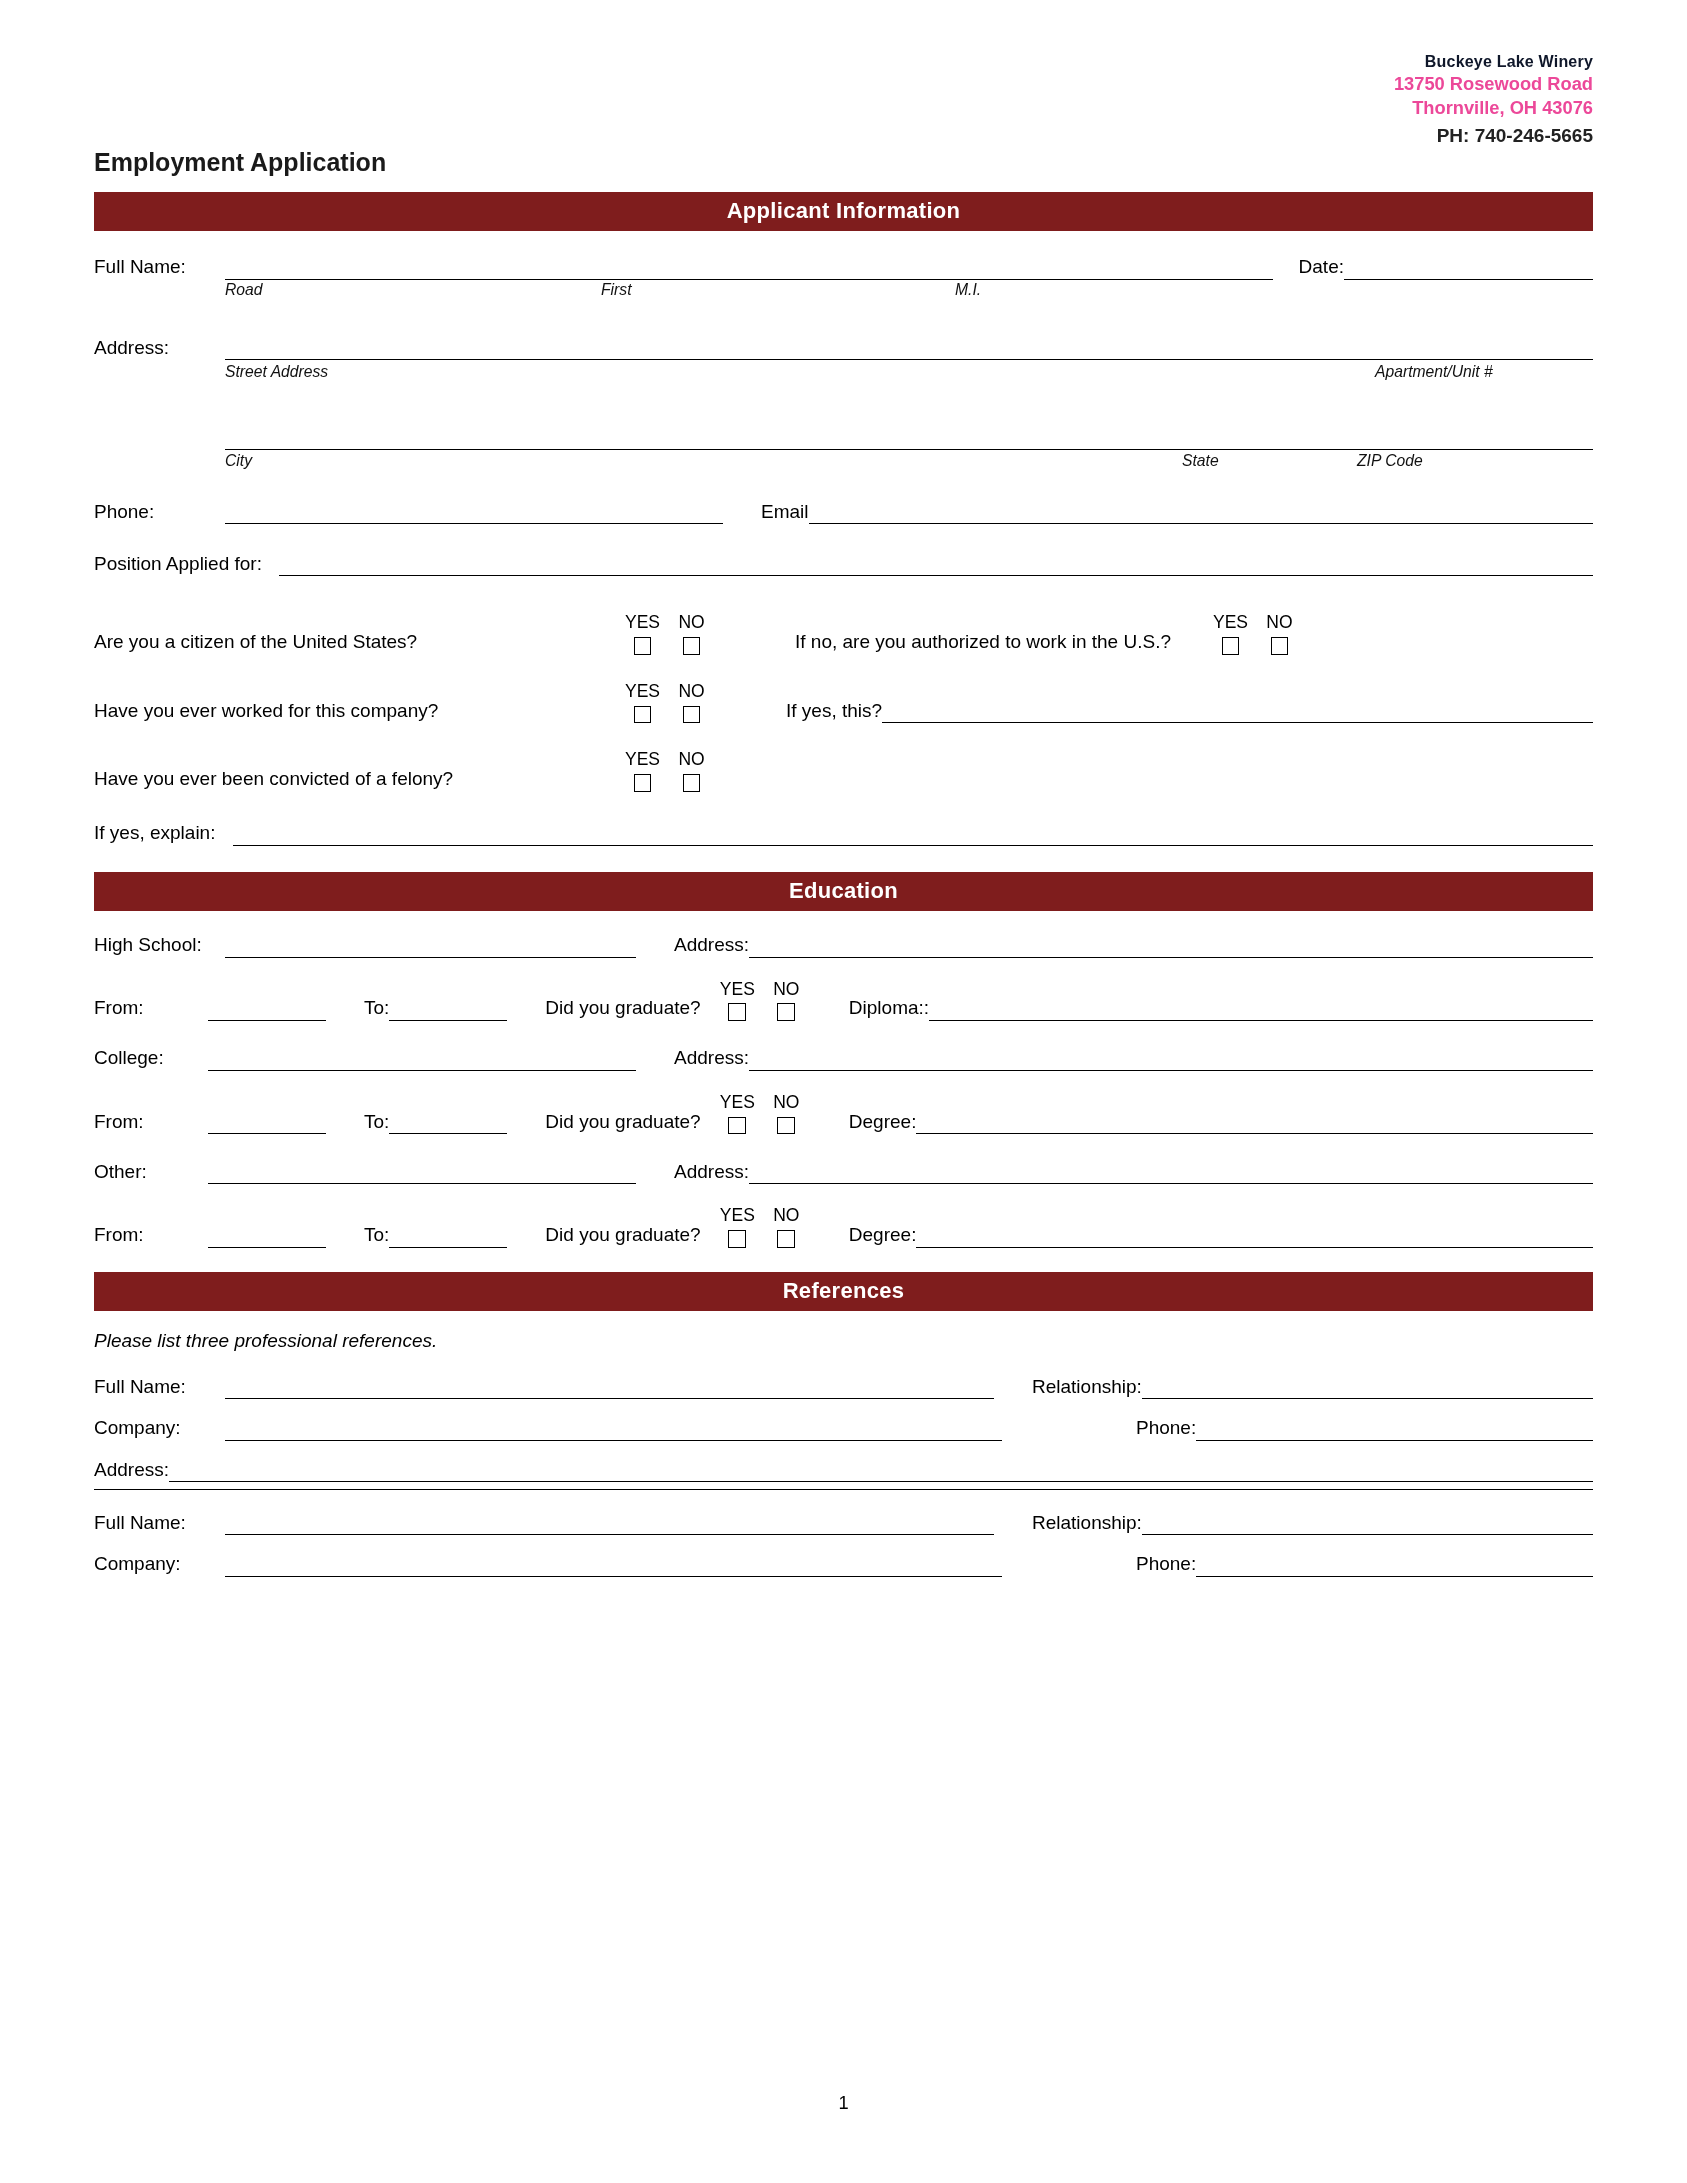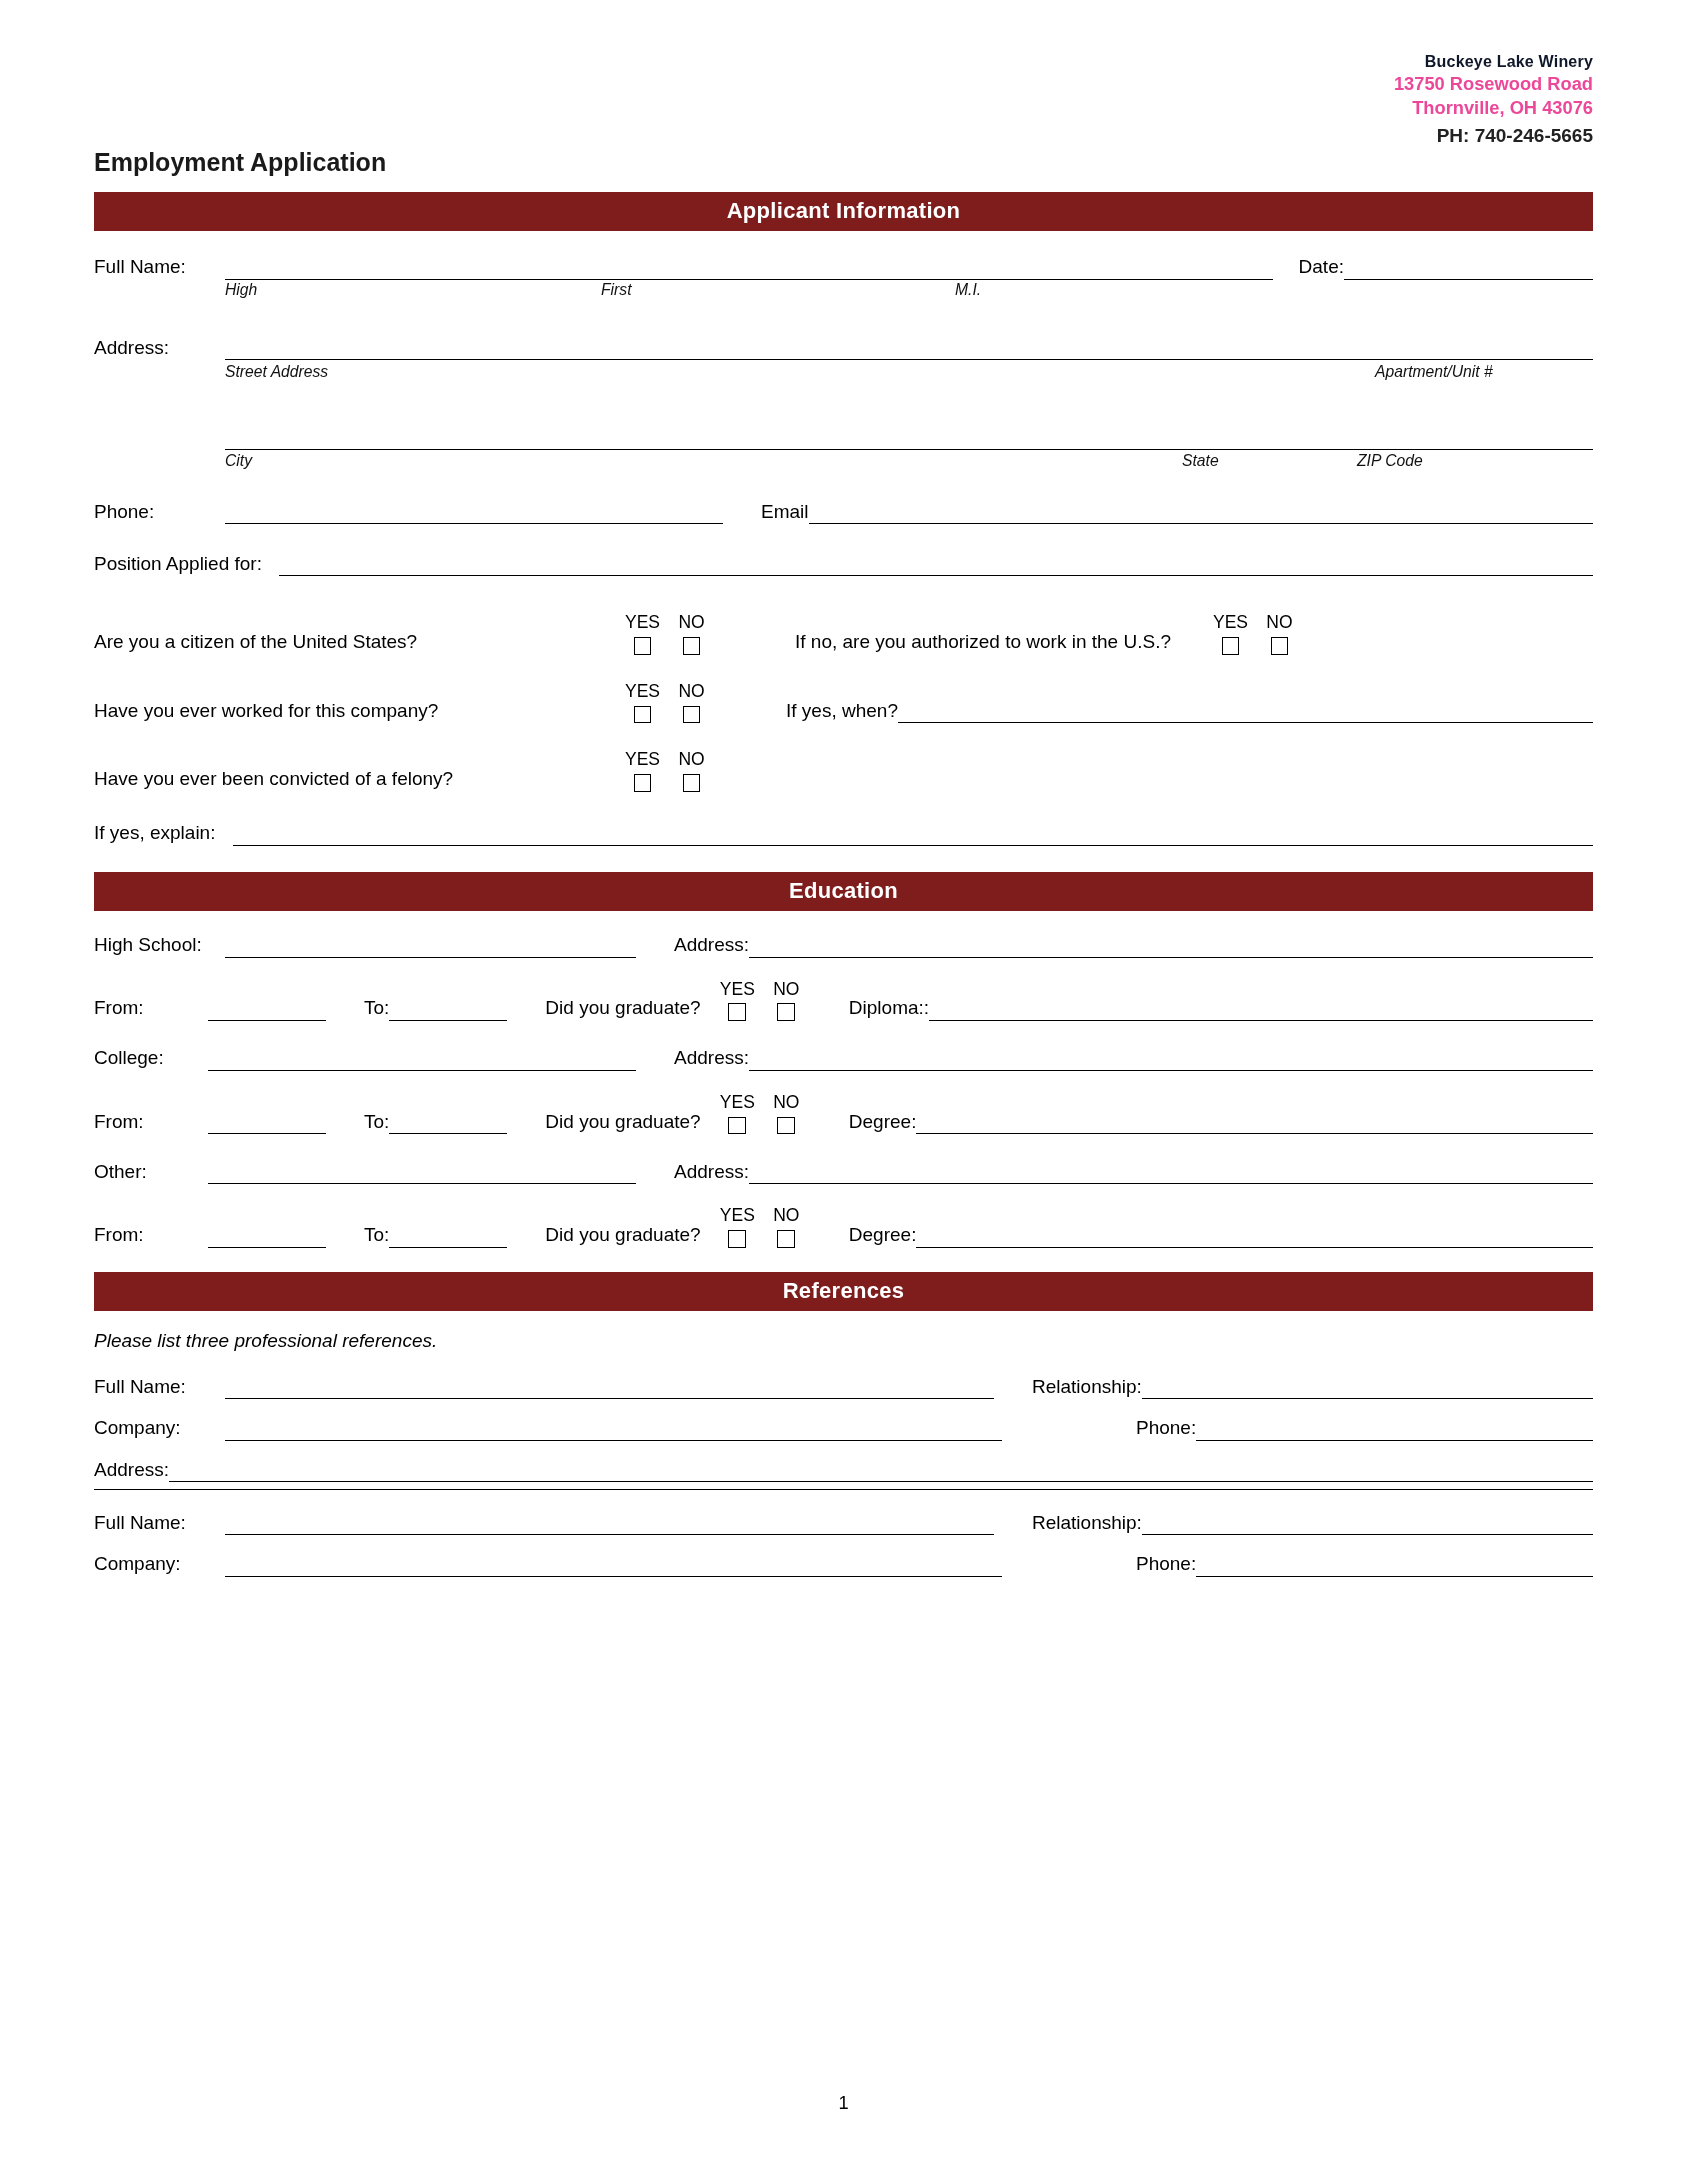--- a/index.html
+++ b/index.html
@@ -201,21 +201,21 @@
     <div class="section-bar">Applicant Information</div>
 
     <div class="row name-row">
       <div class="lbl" style="width:131px">Full Name:</div>
       <div class="rule"></div>
       <div class="gap30"></div>
       <div class="lbl">Date:</div>
       <div class="rule" style="max-width:249px"></div>
     </div>
     <div class="name-caps">
-      <div class="sub cap-last">High</div>
+      <div class="sub cap-last">Road</div>
       <div class="sub cap-first">First</div>
       <div class="sub cap-mi">M.I.</div>
     </div>
 
     <div class="row" style="margin-top:37px">
       <div class="lbl" style="width:131px">Address:</div>
       <div class="rule"></div>
     </div>
     <div class="addr-caps">
       <div class="sub cap-street">Street Address</div>
@@ -280,21 +280,21 @@
         <div class="yn-col">
           <div class="cap">YES</div>
           <div class="box"></div>
         </div>
         <div class="yn-col">
           <div class="cap">NO</div>
           <div class="box"></div>
         </div>
       </div>
       <div style="width:70px;flex:none"></div>
-      <div class="lbl">If yes, when?</div>
+      <div class="lbl">If yes, this?</div>
       <div class="rule"></div>
     </div>
 
     <div class="row" style="margin-top:28px">
       <div class="lbl" style="width:524px">Have you ever been convicted of a felony?</div>
       <div class="yn">
         <div class="yn-col">
           <div class="cap">YES</div>
           <div class="box"></div>
         </div>

